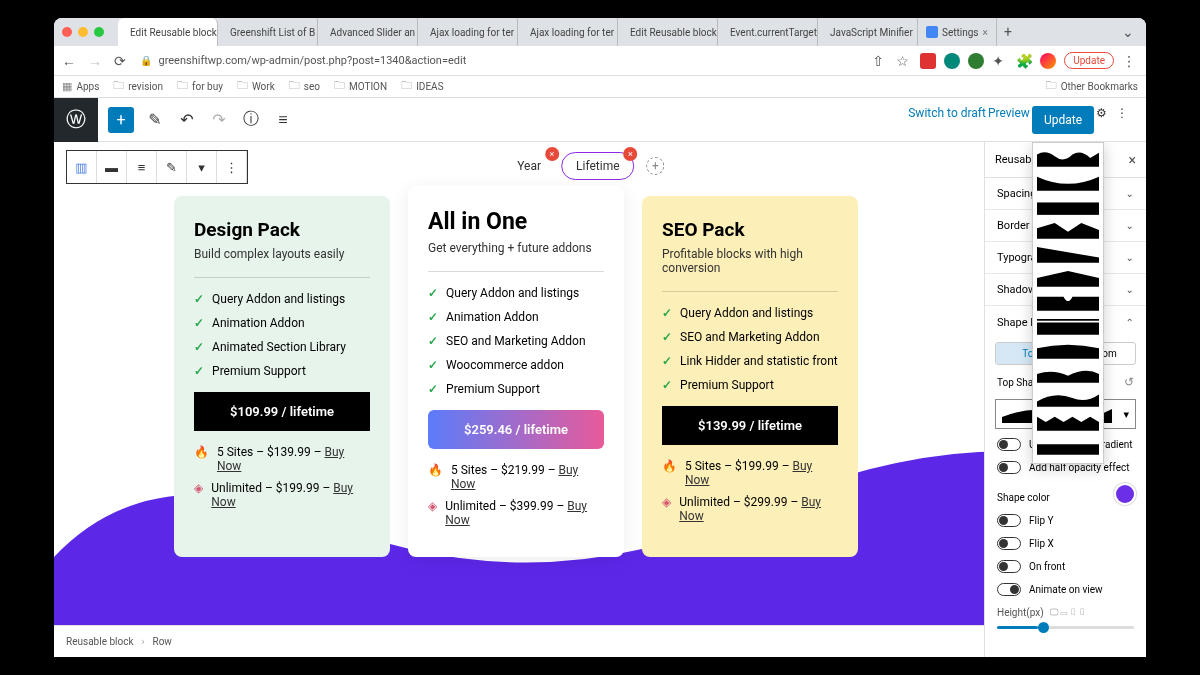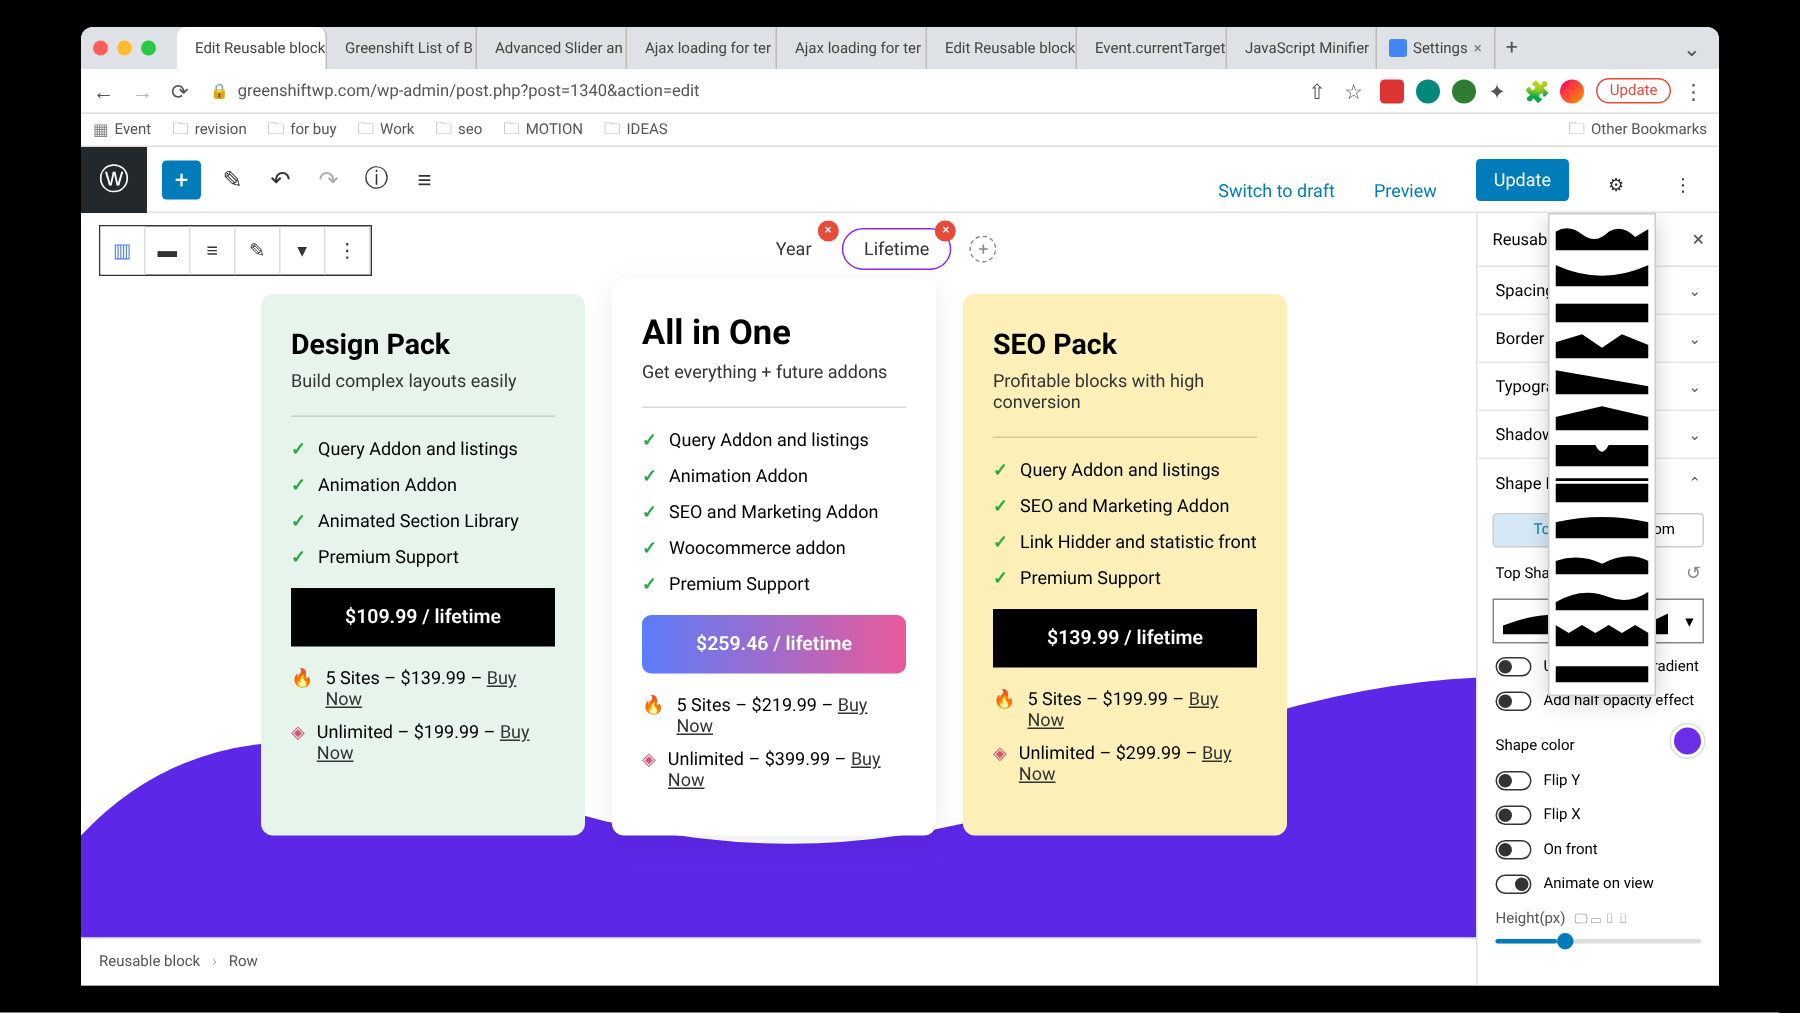--- a/index.html
+++ b/index.html
@@ -20,21 +20,21 @@
 .ext-row{display:flex;gap:8px;align-items:center}
 .ext{width:16px;height:16px;border-radius:3px}
 .update-pill{background:#fff;border:1px solid #e84a3a;color:#e84a3a;padding:2px 8px;border-radius:11px;font-size:10px}
 .bm-bar{height:22px;background:#fff;border-bottom:1px solid #ddd;display:flex;align-items:center;padding:0 8px;gap:14px;font-size:10px;color:#555}
 .bm{display:flex;align-items:center;gap:4px;cursor:pointer}
 .bm-icon{color:#888;font-size:11px}
 .wp-top{height:44px;border-bottom:1px solid #e0e0e0;display:flex;align-items:center;padding:0 0 0 0}
 .wp-logo{width:44px;height:44px;background:#23282d;color:#fff;display:flex;align-items:center;justify-content:center;font-size:20px}
 .wp-add{width:26px;height:26px;background:#007cba;color:#fff;border-radius:3px;display:flex;align-items:center;justify-content:center;margin-left:10px;font-size:16px;cursor:pointer}
 .wp-tool{width:22px;height:22px;margin-left:10px;color:#333;cursor:pointer;display:flex;align-items:center;justify-content:center}
-.wp-right{margin-left:auto;display:flex;align-items:flex-end;gap:26px;padding-right:12px;font-size:12px}
+.wp-right{margin-left:auto;display:flex;align-items:flex-start;gap:2px;padding-right:12px;font-size:12px}
 .switch-draft{color:#007cba;cursor:pointer}
 .preview{color:#007cba;cursor:pointer}
 .update-btn{background:#007cba;color:#fff;padding:7px 12px;border-radius:3px;cursor:pointer;font-size:12px}
 .gear{width:18px;height:18px;color:#333}
 .canvas{flex:1;position:relative;overflow:hidden;background:#fff}
 .toolbar{position:absolute;top:8px;left:12px;height:34px;border:1px solid #333;background:#fff;display:flex;align-items:center;z-index:10}
 .tb-btn{width:30px;height:32px;border-right:1px solid #ddd;display:flex;align-items:center;justify-content:center;cursor:pointer;font-size:13px;color:#333}
 .tb-btn.active{background:#fff}
 .col-icon{color:#4a7fe8}
 .pill-tabs{position:absolute;top:10px;left:50%;transform:translateX(-60%);display:flex;align-items:center;gap:6px;z-index:5}
@@ -160,21 +160,21 @@
       <div class="navbtn">🧩</div>
       <div class="ext" style="background:linear-gradient(135deg,#f06,#f90);border-radius:50%"></div>
       <div class="update-pill">Update</div>
       <div class="navbtn">⋮</div>
     </div>
   </div>
 
   <div class="bm-bar">
     <div class="bm">
         <span class="bm-icon">▦</span>
-        <span>Event</span>
+        <span>Apps</span>
       </div>
     <div class="bm">
         <span class="bm-icon">🗀</span>
         <span>revision</span>
       </div>
     <div class="bm">
         <span class="bm-icon">🗀</span>
         <span>for buy</span>
       </div>
     <div class="bm">

